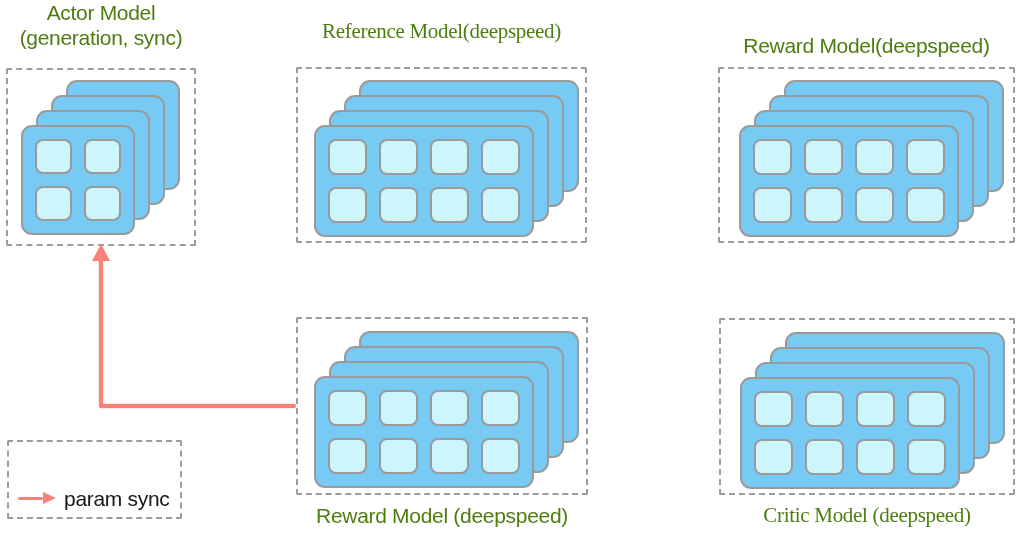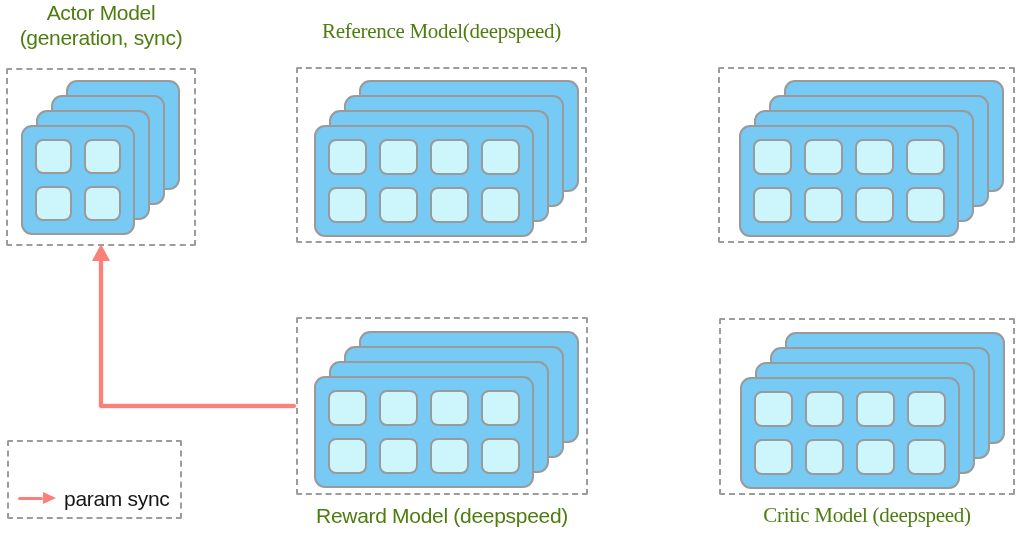--- a/index.html
+++ b/index.html
@@ -163,20 +163,21 @@
             <div class="gpu"></div>
             <div class="gpu"></div>
             <div class="gpu"></div>
             <div class="gpu"></div>
             <div class="gpu"></div>
           </div>
       </div>
     </div>
   </div>
 
+  <div class="node-title" id="title-reward">Reward Model(deepspeed)</div>
   <div class="dashed-box" id="box-reward">
     <div class="stack wide" id="stack-reward">
       <div class="card"></div>
       <div class="card"></div>
       <div class="card"></div>
       <div class="card">
         <div class="gpu-grid" style="grid-template-columns: repeat(4, 1fr); grid-template-rows: repeat(2, 1fr);">
             <div class="gpu"></div>
             <div class="gpu"></div>
             <div class="gpu"></div>

